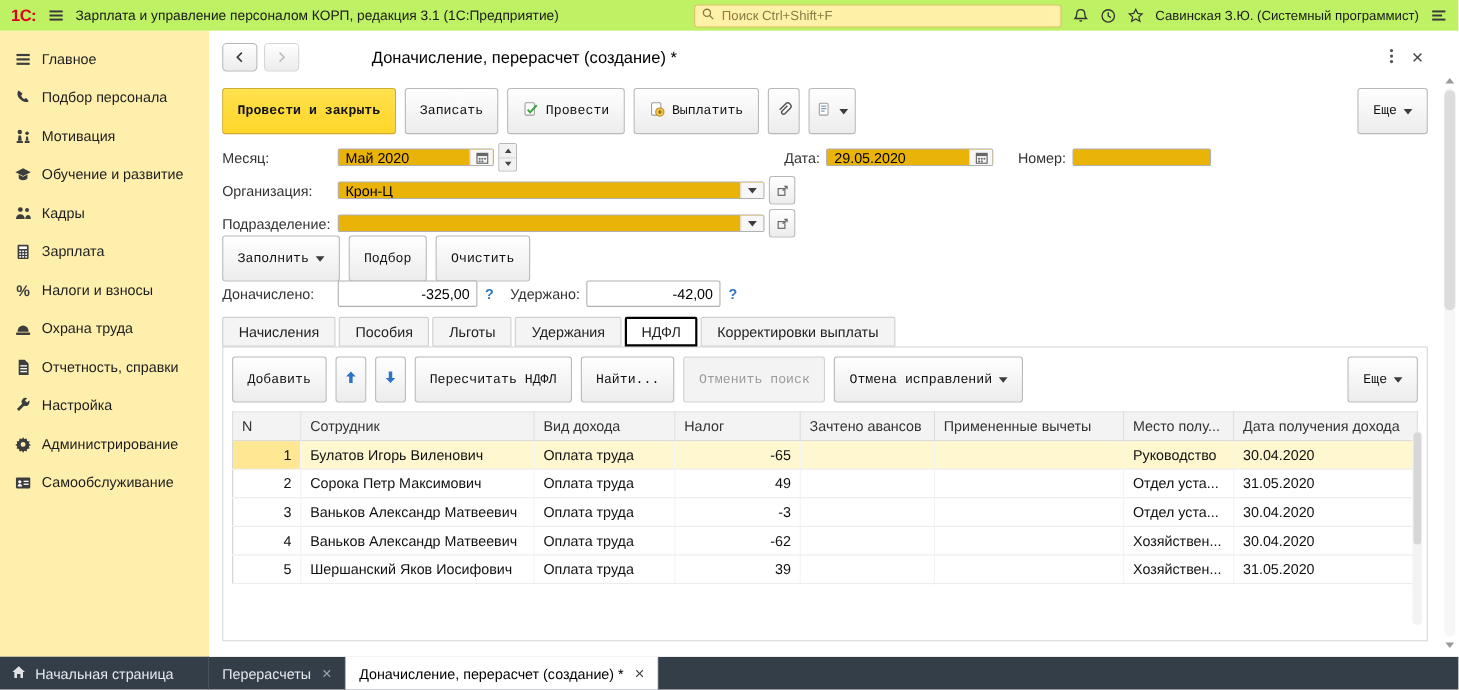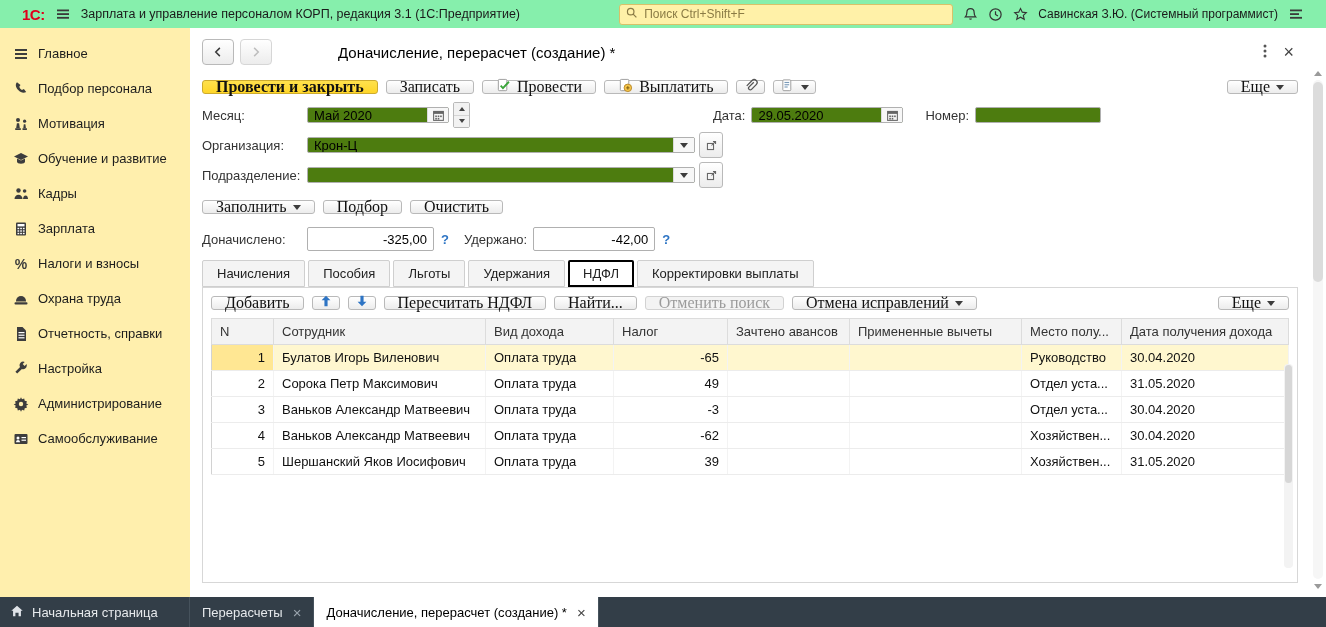--- a/index.html
+++ b/index.html
@@ -1,20 +1,20 @@
 <!DOCTYPE html>
 <html><head>
 <meta charset="utf-8">
 <style>
   html,body{margin:0;padding:0;width:1326px;height:627px;overflow:hidden;
     font-family:"Liberation Sans","DejaVu Sans",sans-serif;font-size:13px;color:#111;background:#fff;}
   .app{width:1326px;height:627px;display:flex;flex-direction:column;}
 
   
-  .topbar{height:28px;background:#86efac;display:flex;align-items:center;padding:0 22px;gap:10px;flex:0 0 28px;}
+  .topbar{height:28px;background:#bef264;display:flex;align-items:center;padding:0 10px;gap:10px;flex:0 0 28px;}
   .logo{color:#e0001b;font-weight:bold;font-size:15px;letter-spacing:-0.5px;}
   .tb-burger{display:flex;cursor:pointer;}
   .tb-title{flex:1;font-size:12.5px;color:#1a1a1a;white-space:nowrap;overflow:hidden;text-overflow:ellipsis;}
   .tb-search{width:322px;height:19px;background:#fff1a8;border:1px solid #d8c169;border-radius:3px;
     display:flex;align-items:center;padding:0 5px;gap:4px;}
   .tb-search input{flex:1;border:none;outline:none;background:transparent;font-size:12px;color:#4a4援a;
     font-family:inherit;min-width:0;}
   .tb-search input::placeholder{color:#8a7b45;}
   .tb-icon{display:flex;align-items:center;cursor:pointer;}
   .tb-user{font-size:12px;color:#1a1a1a;white-space:nowrap;cursor:pointer;}
@@ -32,35 +32,35 @@
   .win-header{height:36px;display:flex;align-items:center;padding:6px 12px 0;gap:6px;flex:0 0 auto;}
   .nav-btn{width:30px;height:24px;border:1px solid #b9b9b9;border-radius:4px;
     background:linear-gradient(#ffffff,#ececec);display:flex;align-items:center;justify-content:center;cursor:pointer;}
   .nav-btn.disabled{border-color:#d6d6d6;cursor:default;}
   .win-title{font-size:15px;margin-left:60px;color:#000;white-space:nowrap;}
   .win-actions{margin-left:auto;display:flex;align-items:center;gap:16px;padding-right:4px;}
   .close-x{font-size:18px;color:#444;cursor:pointer;line-height:1;}
 
   
   .toolbar{display:flex;align-items:center;gap:8px;padding:10px 12px 6px;flex:0 0 auto;}
-  .btn{display:inline-flex;align-items:center;gap:6px;height:14px;padding:0 13px;border:1px solid #b9b9b9;
-    border-radius:3px;background:linear-gradient(#ffffff,#ececec);font-size:16px;color:#111;cursor:pointer;
-    white-space:nowrap;box-sizing:border-box;font-family:Liberation Serif, serif;}
+  .btn{display:inline-flex;align-items:center;gap:6px;height:42px;padding:0 13px;border:1px solid #b9b9b9;
+    border-radius:3px;background:linear-gradient(#ffffff,#ececec);font-size:12px;color:#111;cursor:pointer;
+    white-space:nowrap;box-sizing:border-box;font-family:Liberation Mono, monospace;}
   .btn.primary{background:linear-gradient(#ffe14d,#ffd629);border-color:#cdab2e;font-weight:bold;}
   .btn.disabled{color:#9b9b9b;background:#f3f3f3;border-color:#d2d2d2;cursor:default;}
   .btn.icon-only{padding:0 6px;}
   .caret{width:0;height:0;border-left:4px solid transparent;border-right:4px solid transparent;
     border-top:5px solid #3c3c3c;display:inline-block;}
   .spacer{flex:1;}
 
   
   .field-row{display:flex;align-items:center;padding:3px 12px;height:30px;box-sizing:border-box;flex:0 0 auto;}
   .flabel{color:#333;white-space:nowrap;}
   .w105{width:105px;flex:0 0 105px;}
-  .combo{display:inline-flex;align-items:stretch;height:16px;border:1px solid #b0b0b0;background:#4d7c0f;
+  .combo{display:inline-flex;align-items:stretch;height:16px;border:1px solid #b0b0b0;background:#eab308;
     box-sizing:border-box;border-radius:2px;}
   .combo input{border:none;outline:none;flex:1;padding:0 6px;font-size:13px;font-family:inherit;min-width:0;background:transparent;}
   .combo-btn{width:20px;display:flex;align-items:center;justify-content:center;border-left:1px solid #dadada;
     background:#f7f7f7;cursor:pointer;}
   .mini-btn{width:22px;height:24px;border:1px solid #b9b9b9;border-radius:3px;background:linear-gradient(#fff,#ececec);
     display:inline-flex;align-items:center;justify-content:center;margin-left:4px;cursor:pointer;flex:0 0 22px;}
   .spinner{display:inline-flex;flex-direction:column;width:15px;height:24px;margin-left:4px;border:1px solid #b9b9b9;
     border-radius:2px;overflow:hidden;flex:0 0 15px;}
   .spin{flex:1;display:flex;align-items:center;justify-content:center;background:#f2f2f2;cursor:pointer;}
   .spin + .spin{border-top:1px solid #d5d5d5;}

